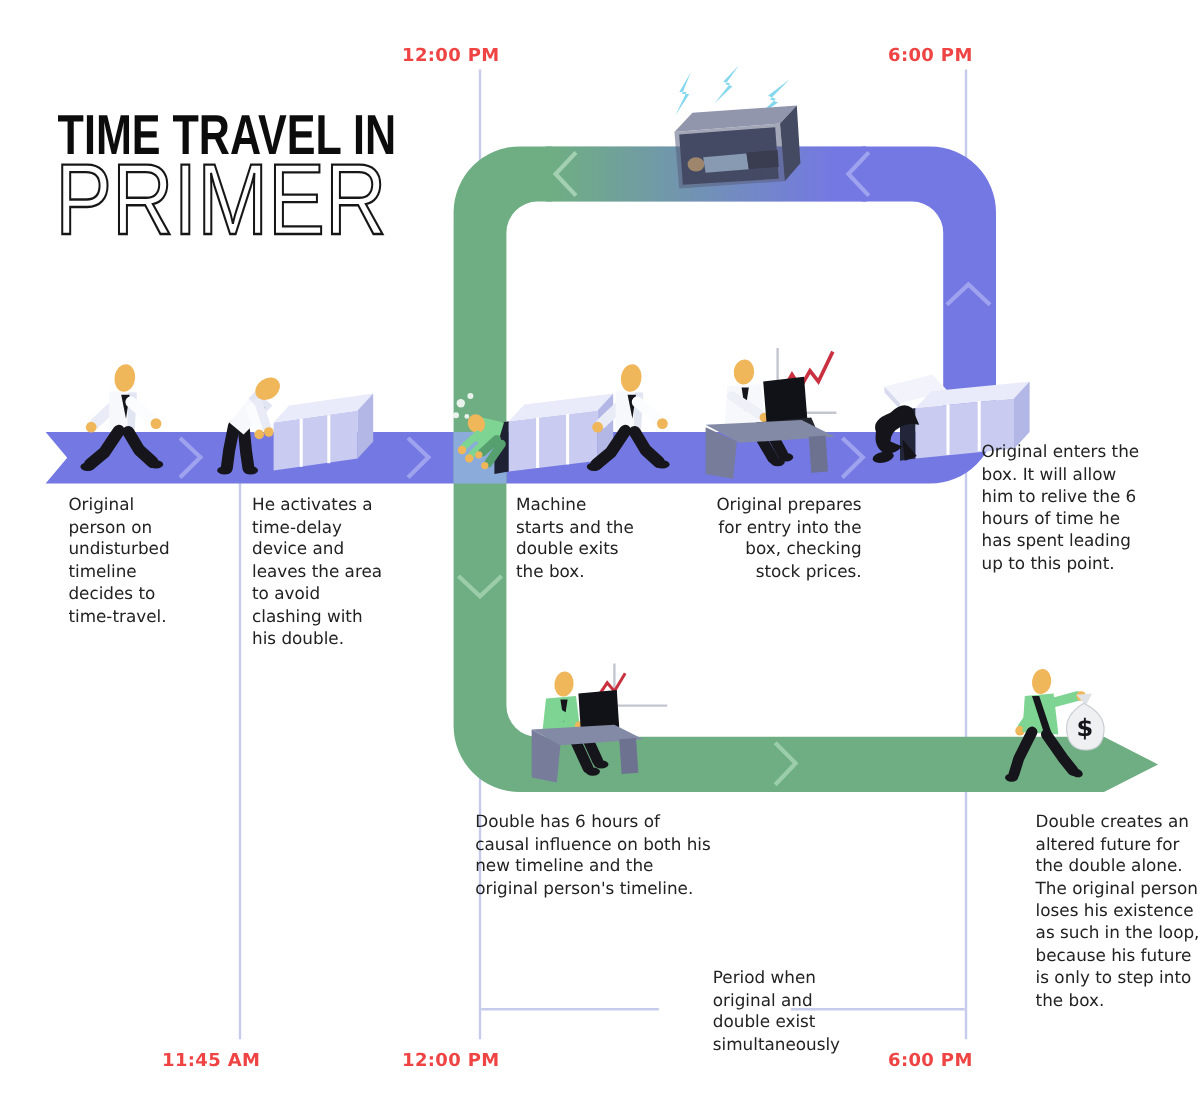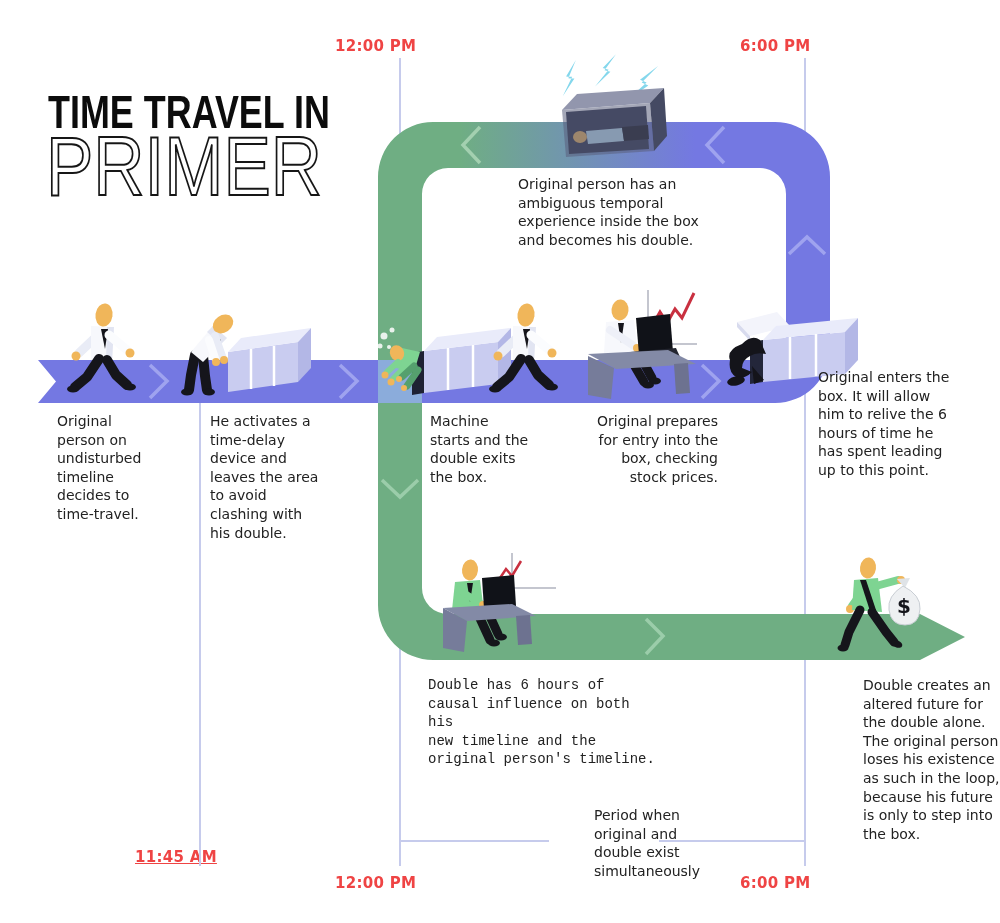--- a/index.html
+++ b/index.html
@@ -19,21 +19,21 @@
 
 <div id="stage">
 
   <svg id="title-block" width="312" height="122" viewBox="0 0 312 122">
     <text x="4" y="46" font-size="47" font-weight="bold" textLength="282" lengthAdjust="spacingAndGlyphs" fill="#0c0c0c" font-family="Liberation Sans, sans-serif">TIME TRAVEL IN</text>
     <text x="2" y="113" font-size="84" textLength="276" lengthAdjust="spacingAndGlyphs" fill="#ffffff" stroke="#161616" stroke-width="2" font-family="Liberation Sans, sans-serif">PRIMER</text>
   </svg>
 
   <div class="time-label" style="left:335px;top:37px;">12:00 PM</div>
   <div class="time-label" style="left:740px;top:37px;">6:00 PM</div>
-  <div class="time-label" style="left:135px;top:848px;text-decoration:underline;">11:45 AM</div>
+  <div class="time-label" style="left:135px;top:874px;">11:45 AM</div>
   <div class="time-label" style="left:335px;top:874px;">12:00 PM</div>
   <div class="time-label" style="left:740px;top:874px;">6:00 PM</div>
 
   <svg id="diagram" width="1000" height="923" viewBox="0 0 1000 923">
     <defs>
       <linearGradient id="topGrad" gradientUnits="userSpaceOnUse" x1="460" y1="0" x2="695" y2="0">
         <stop offset="0" stop-color="#6fae83"></stop>
         <stop offset="1" stop-color="#7478e2"></stop>
       </linearGradient>
       <g id="walker">
@@ -243,25 +243,21 @@
   <div class="caption" style="left:568px;top:412px;width:150px;text-align:right;">Original prepares
 for entry into the
 box, checking
 stock prices.</div>
   <div class="caption" style="left:818px;top:368px;width:160px;">Original enters the
 box. It will allow
 him to relive the 6
 hours of time he
 has spent leading
 up to this point.</div>
-  <div class="caption" style="left:518px;top:175px;width:220px;">Original person has an
-ambiguous temporal
-experience inside the box
-and becomes his double.</div>
-  <div class="caption" style="left:428px;top:676px;width:230px;font-family:Liberation Mono, monospace;">Double has 6 hours of
+  <div class="caption" style="left:396px;top:676px;width:230px;">Double has 6 hours of
 causal influence on both his
 new timeline and the
 original person's timeline.</div>
   <div class="caption" style="left:818px;top:676px;width:165px;margin-left:45px;">Double creates an
 altered future for
 the double alone.
 The original person
 loses his existence
 as such in the loop,
 because his future

